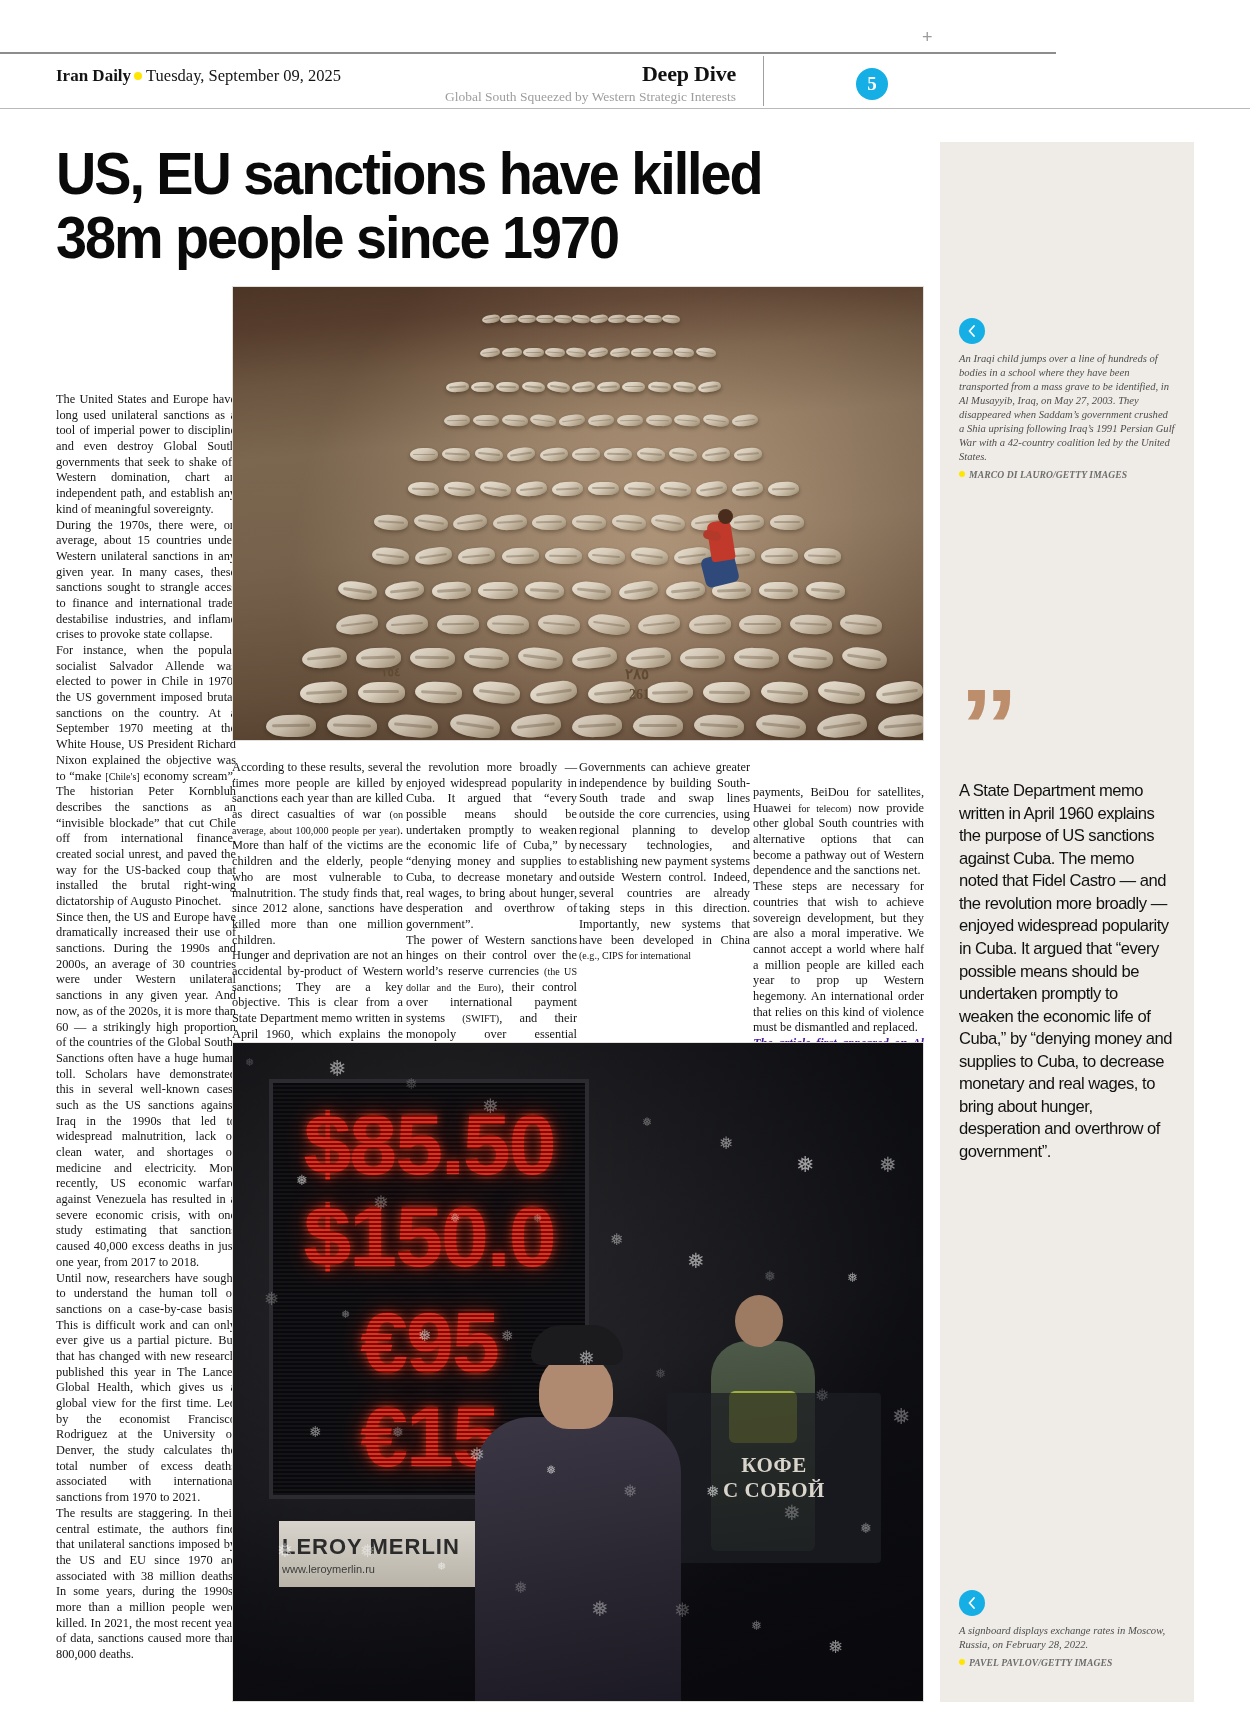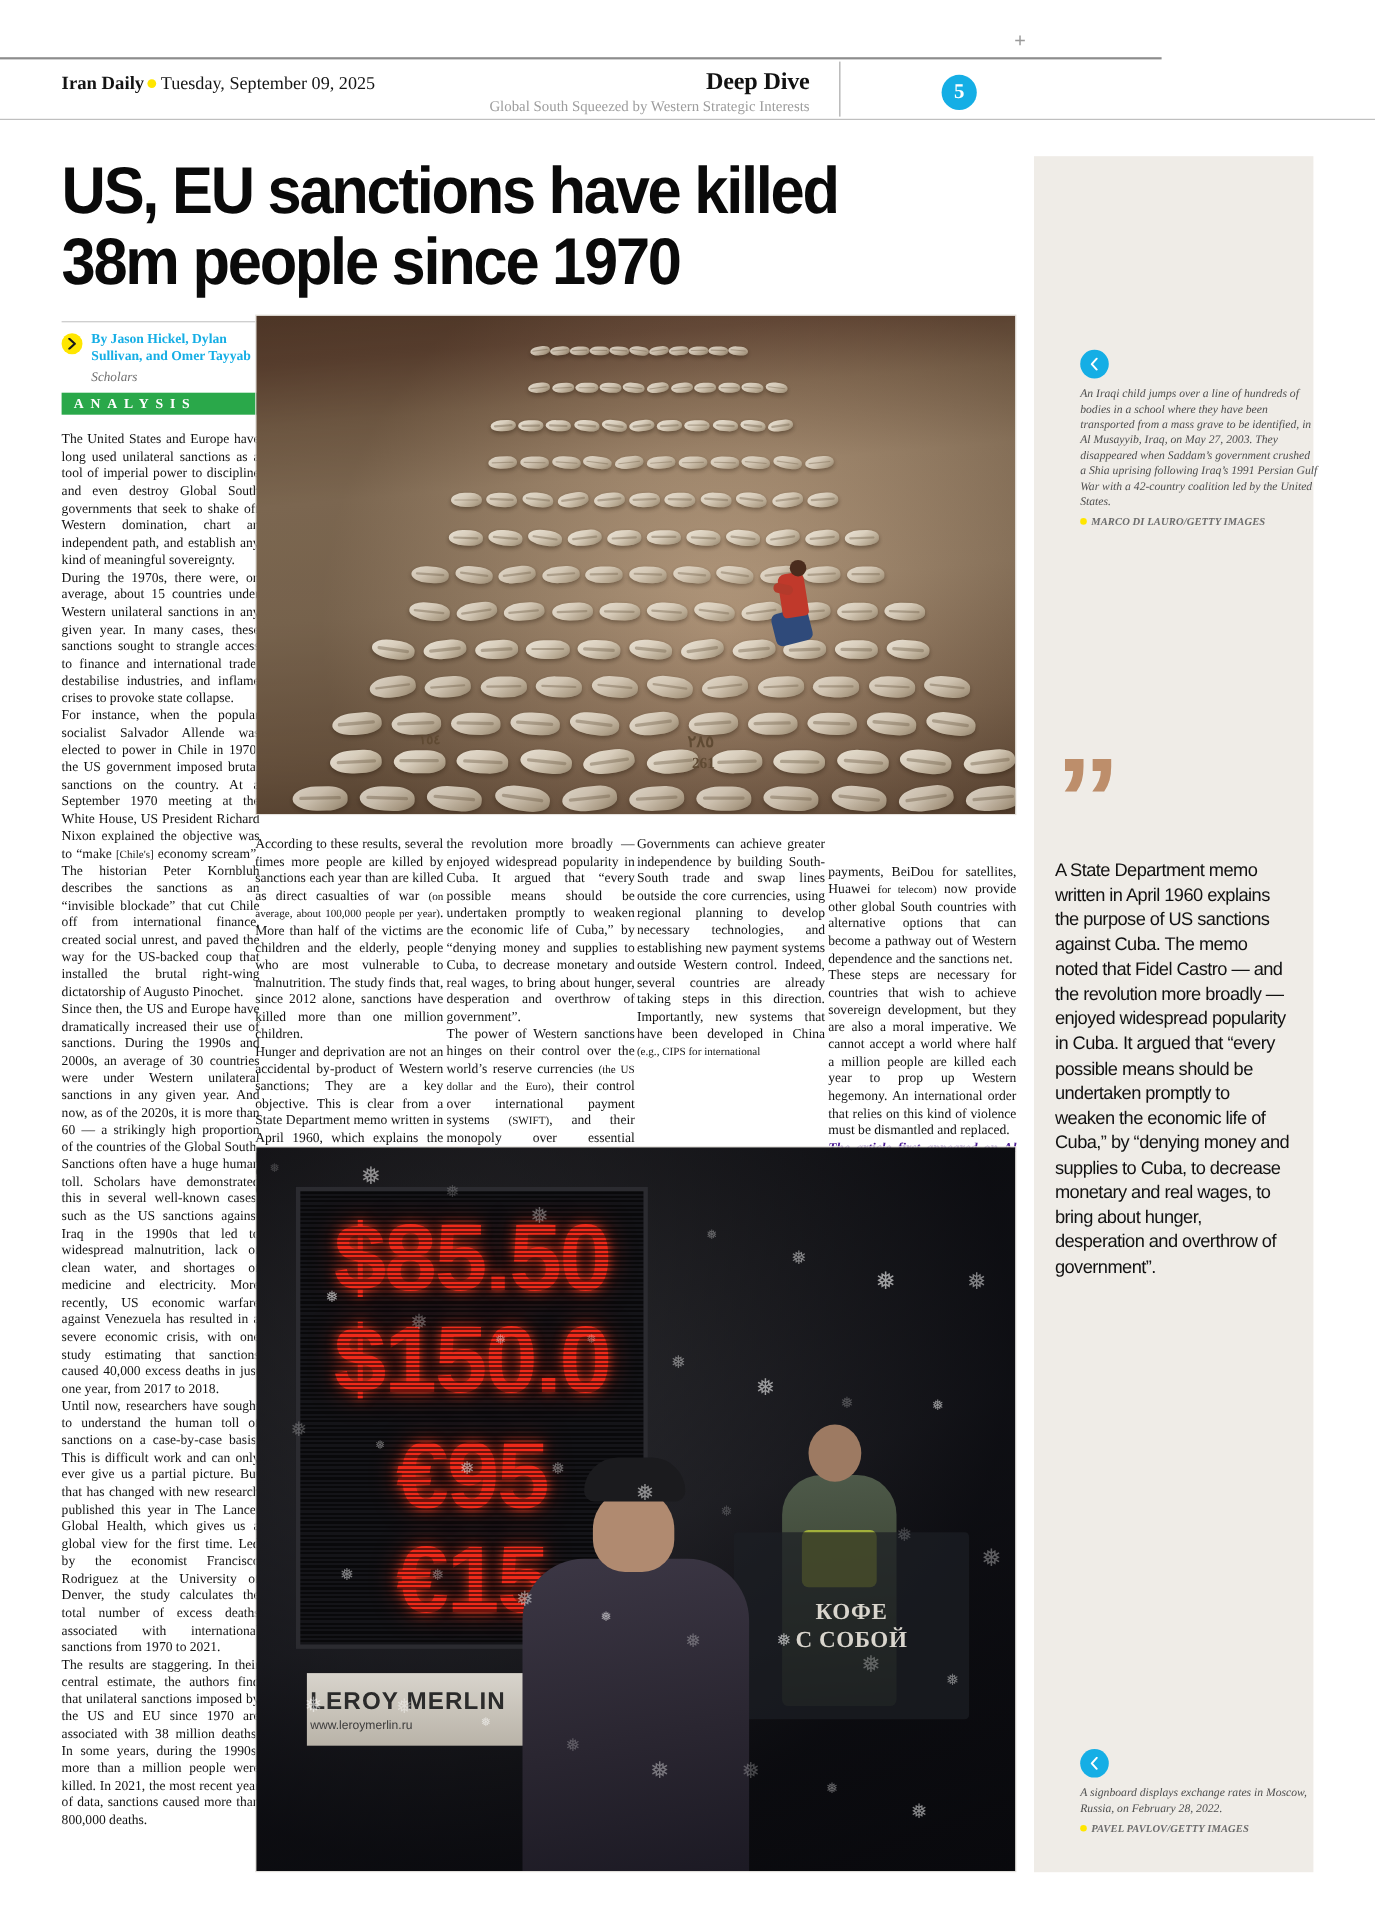--- a/index.html
+++ b/index.html
@@ -373,21 +373,21 @@
   }
   .snow { position: absolute; color: rgba(255,255,255,0.72); font-size: 17px; line-height: 1; }
 
   
   .rail {
     position: absolute;
     left: 940px; top: 142px;
     width: 254px; height: 1560px;
     background: #efece7;
   }
-  .rail-block { position: absolute; width: 216px; left: 982px; }
+  .rail-block { position: absolute; width: 216px; left: 959px; }
   .rail-cap-1 { top: 318px; }
   .rail-cap-2 { top: 1590px; }
   .circle-arrow {
     width: 26px; height: 26px;
     border-radius: 50%;
     background: #15aee5;
     display: flex; align-items: center; justify-content: center;
     margin-bottom: 8px;
   }
   .rail-caption {
@@ -455,33 +455,20 @@
       <div class="sec-title">Deep Dive</div>
       <div class="sec-sub">Global South Squeezed by Western Strategic Interests</div>
     </div>
     <div class="mast-divider"></div>
     <div class="page-badge">5</div>
   </div>
   <div class="mast-rule-bottom"></div>
 
   <h1 class="headline">US, EU sanctions have killed 38m people since 1970</h1>
 
-  <div class="byline-wrap">
-    <div class="byline-rule"></div>
-    <div class="byline-row">
-      <span class="chev-circle">
-        <svg width="9" height="11" viewBox="0 0 9 11">
-            <path d="M2 1 L7 5.5 L2 10" stroke="#1a1a1a" stroke-width="2" fill="none" stroke-linecap="round" stroke-linejoin="round"></path>
-          </svg>
-      </span>
-      <span class="byline-names">By Jason Hickel, Dylan Sullivan, and Omer Tayyab</span>
-    </div>
-    <div class="byline-role">Scholars</div>
-    <div class="analysis-bar">ANALYSIS</div>
-  </div>
 
   <div class="col c1">
     <p>The United States and Europe have long used unilateral sanctions as a tool of imperial power to discipline and even destroy Global South governments that seek to shake off Western domination, chart an independent path, and establish any kind of meaningful sovereignty.</p>
     <p>During the 1970s, there were, on average, about 15 countries under Western unilateral sanctions in any given year. In many cases, these sanctions sought to strangle access to finance and international trade, destabilise industries, and inflame crises to provoke state collapse.</p>
     <p><span>For instance, when the popular socialist Salvador Allende was elected to power in Chile in 1970, the US government imposed brutal sanctions on the country. At a September 1970 meeting at the White House, US President Richard Nixon explained the objective was to “make </span><span class="small">[Chile's]</span><span> economy scream”. The historian Peter Kornbluh describes the sanctions as an “invisible blockade” that cut Chile off from international finance, created social unrest, and paved the way for the US-backed coup that installed the brutal right-wing dictatorship of Augusto Pinochet.</span></p>
     <p>Since then, the US and Europe have dramatically increased their use of sanctions. During the 1990s and 2000s, an average of 30 countries were under Western unilateral sanctions in any given year.  And now, as of the 2020s, it is more than 60 — a strikingly high proportion of the countries of the Global South.</p>
     <p>Sanctions often have a huge human toll.  Scholars have demonstrated this in several well-known cases, such as the US sanctions against Iraq in the 1990s that led to widespread malnutrition, lack of clean water, and shortages of medicine and electricity. More recently, US economic warfare against Venezuela has resulted in a severe economic crisis, with one study estimating that sanctions caused 40,000 excess deaths in just one year, from 2017 to 2018.</p>
     <p>Until now, researchers have sought to understand the human toll of sanctions on a case-by-case basis. This is difficult work and can only ever give us a partial picture. But that has changed with new research published this year in The Lancet Global Health, which gives us a global view for the first time. Led by the economist Francisco Rodriguez at the University of Denver, the study calculates the total number of excess deaths associated with international sanctions from 1970 to 2021.</p>
     <p>The results are staggering. In their central estimate, the authors find that unilateral sanctions imposed by the US and EU since 1970 are associated with 38 million deaths. In some years, during the 1990s, more than a million people were killed. In 2021, the most recent year of data, sanctions caused more than 800,000 deaths.</p>
   </div>

